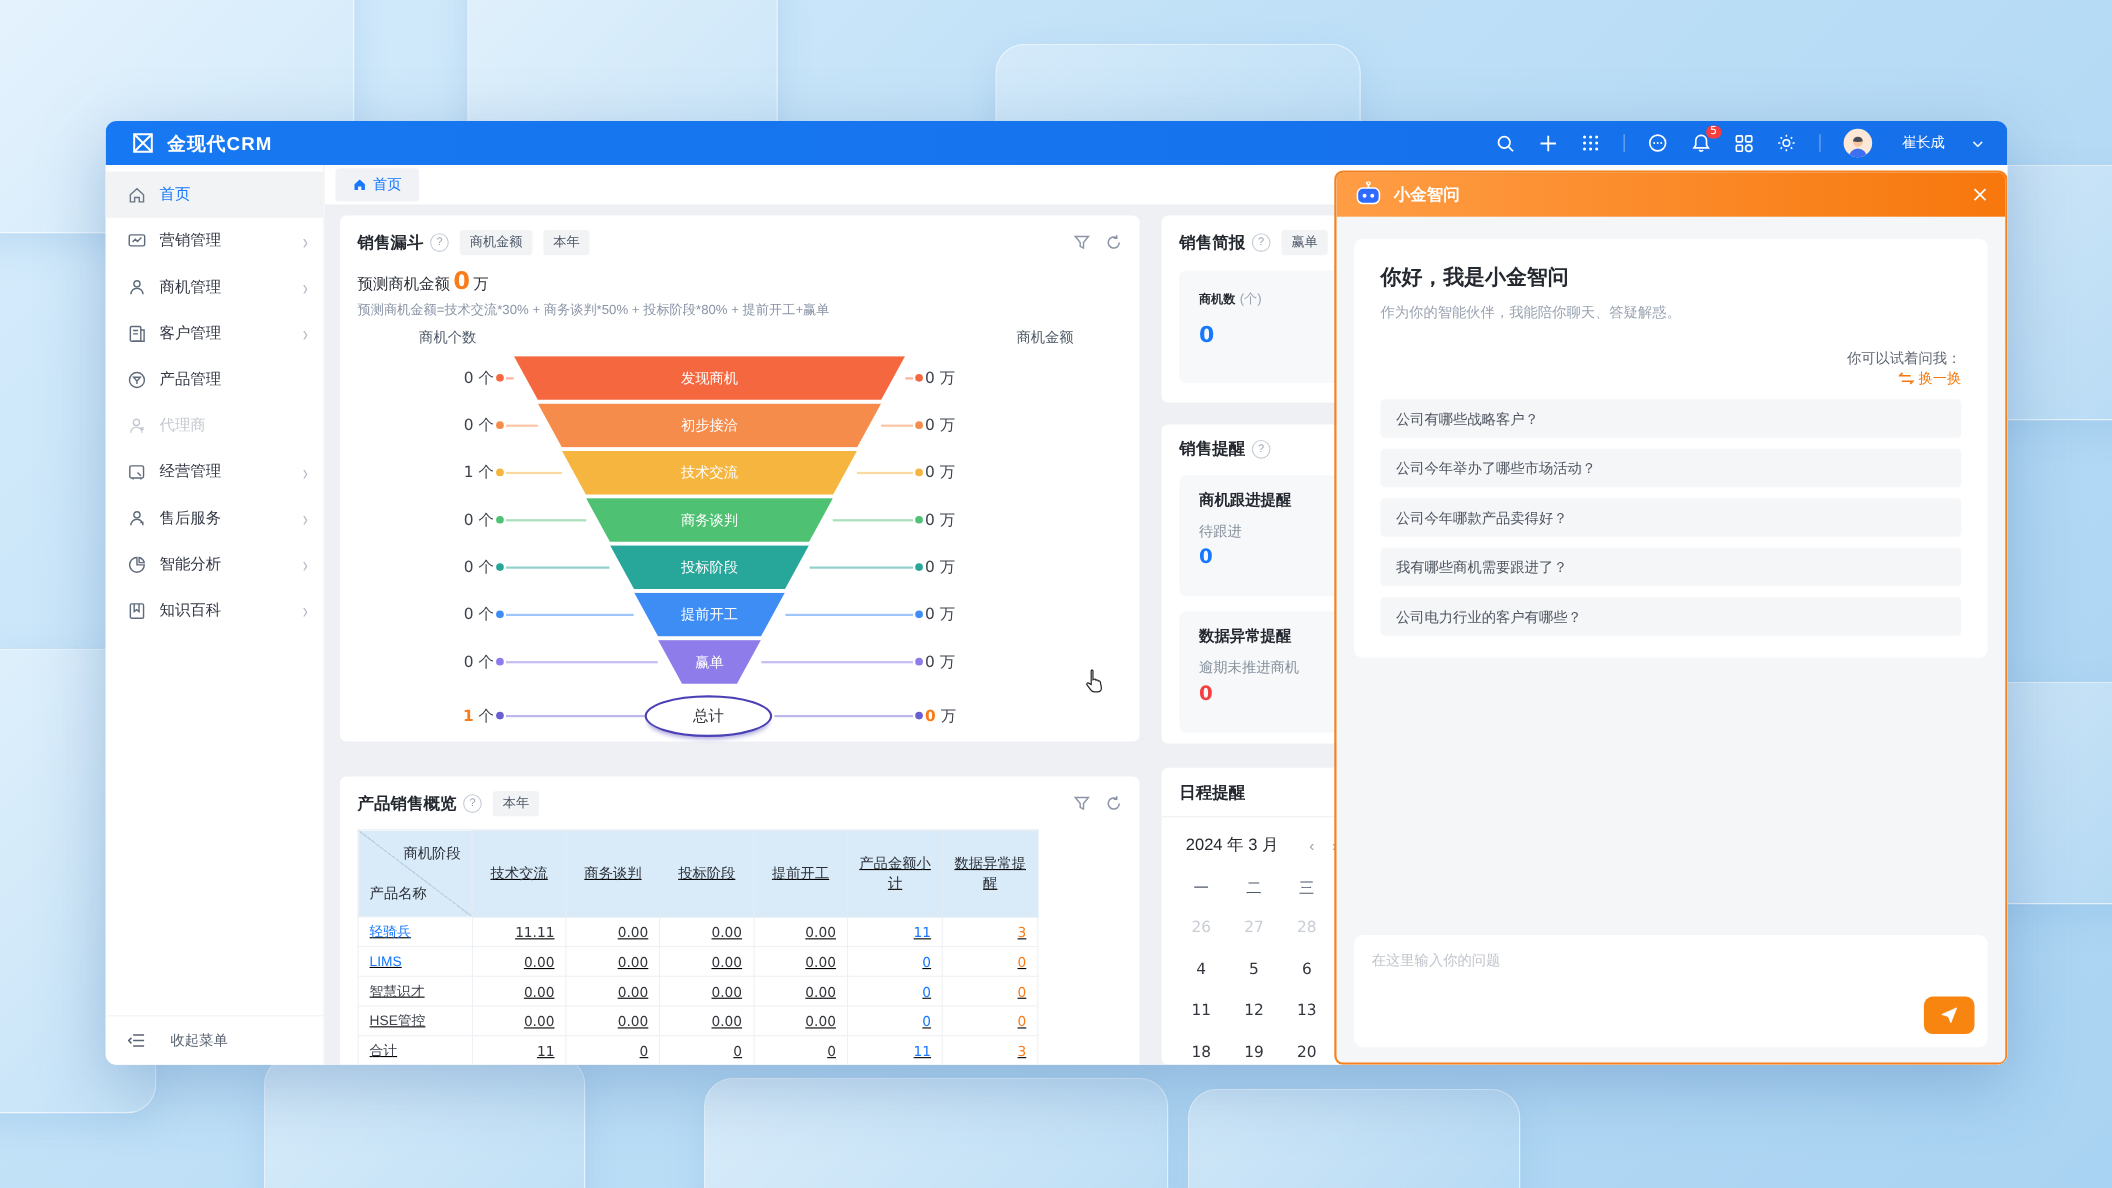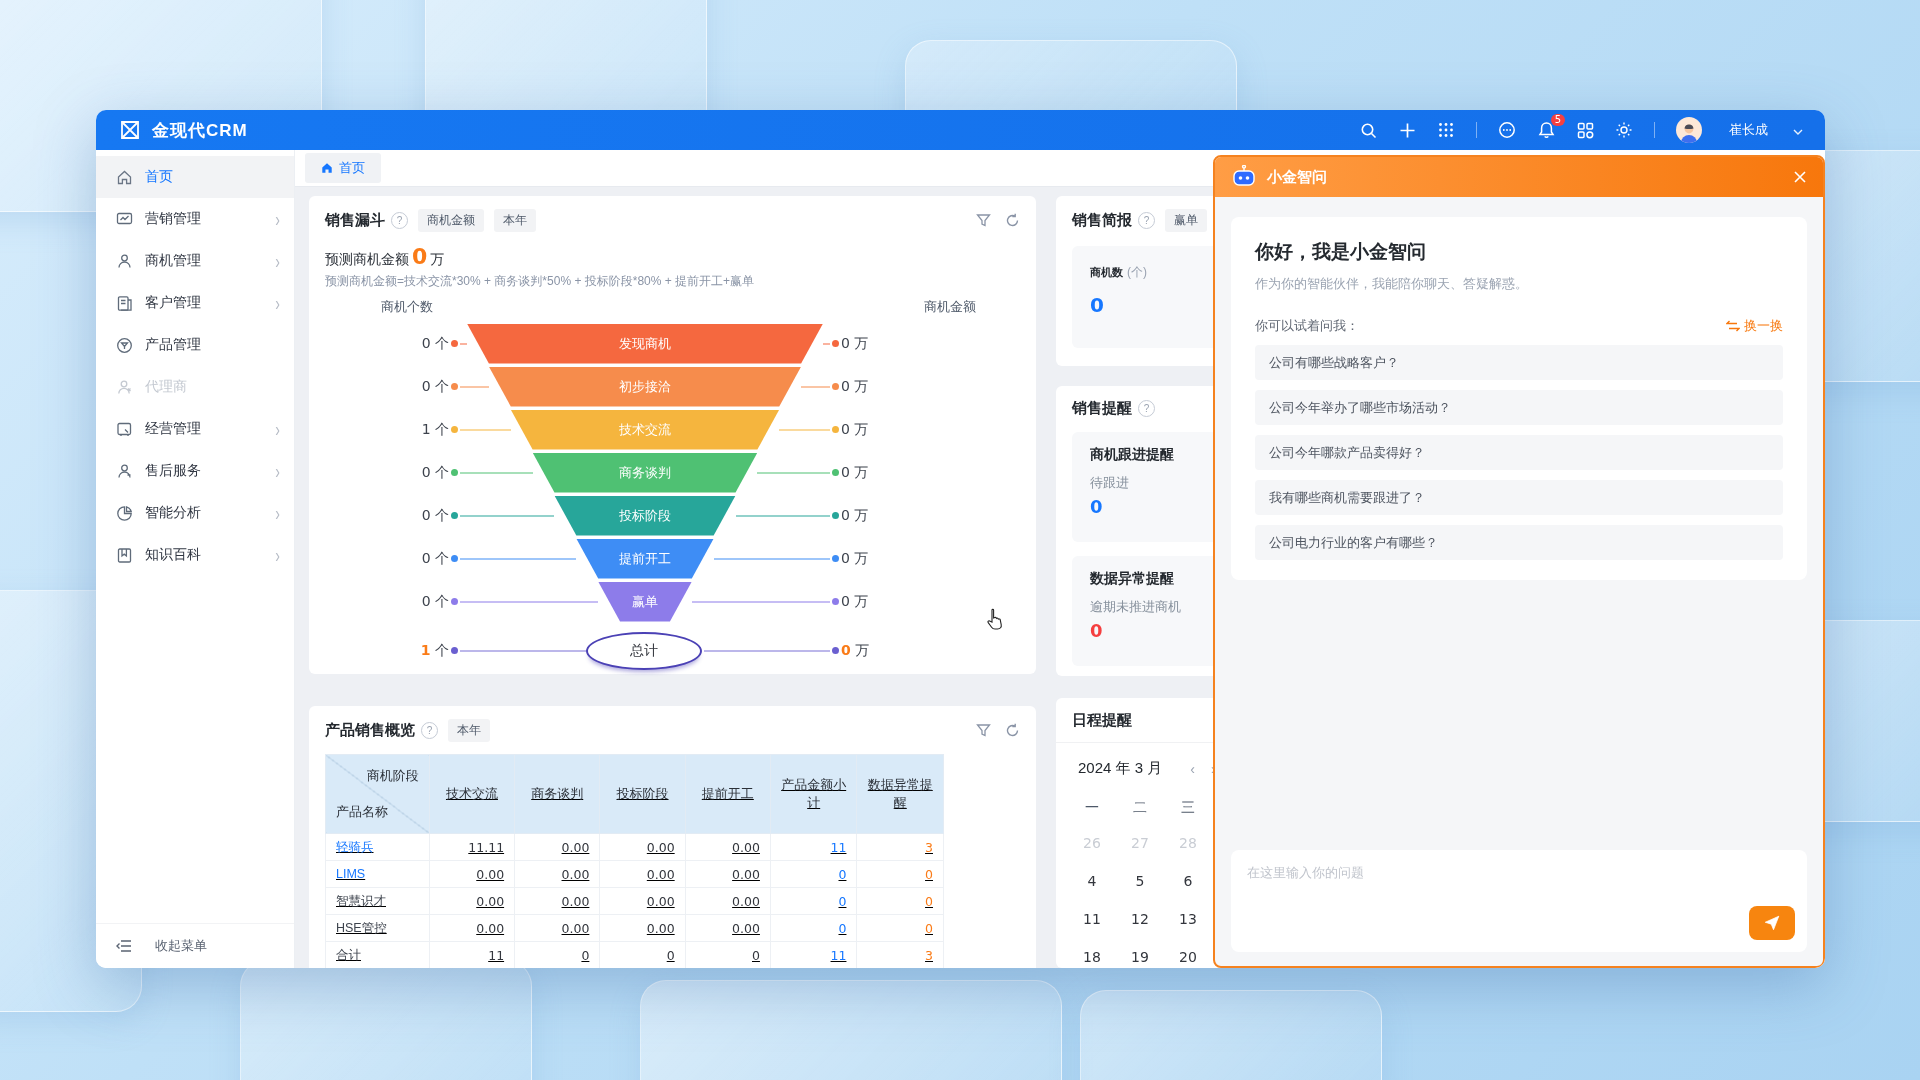--- a/index.html
+++ b/index.html
@@ -116,21 +116,21 @@
   
   .ai-panel{position:absolute;left:1117px;top:45px;width:612px;height:813px;background:#f5f6f8;
     border:2px solid #f5821f;border-radius:8px;z-index:50;overflow:hidden;box-sizing:border-box;}
   .ai-head{height:40px;background:linear-gradient(90deg,#ff9d45,#f7770c);display:flex;align-items:center;
     padding:0 16px;color:#fff;}
   .ai-title{font-size:15px;font-weight:bold;margin-left:10px;}
   .ai-close{margin-left:auto;cursor:pointer;display:flex;}
   .ai-card{margin:20px 16px 0 16px;background:#fff;border-radius:8px;padding:22px 24px 20px 24px;}
   .ai-greet{font-size:19px;font-weight:bold;color:#24292f;}
   .ai-sub{font-size:13px;color:#9aa3b1;margin-top:10px;}
-  .try-row{display:flex;align-items:flex-end;margin-top:24px;}
+  .try-row{display:flex;align-items:flex-end;margin-top:24px;flex-direction:column;}
   .try-label{font-size:13px;color:#5f6672;}
   .shuffle{margin-left:auto;color:#f7770c;font-size:13px;display:flex;align-items:center;gap:4px;cursor:pointer;}
   .q-item{background:#f5f6f8;border-radius:4px;height:35px;display:flex;align-items:center;
     padding:0 14px;font-size:13px;color:#4e5560;margin-top:10px;cursor:pointer;}
   .ai-input{position:absolute;left:16px;right:16px;bottom:14px;height:102px;background:#fff;border-radius:8px;}
   .ai-ph{position:absolute;left:16px;top:14px;font-size:13px;color:#c0c4cc;}
   .send-btn{position:absolute;right:12px;bottom:12px;width:46px;height:34px;background:#f7850f;border-radius:8px;
     display:flex;align-items:center;justify-content:center;cursor:pointer;}
   
   .cursor{position:absolute;left:985px;top:608px;z-index:40;}

